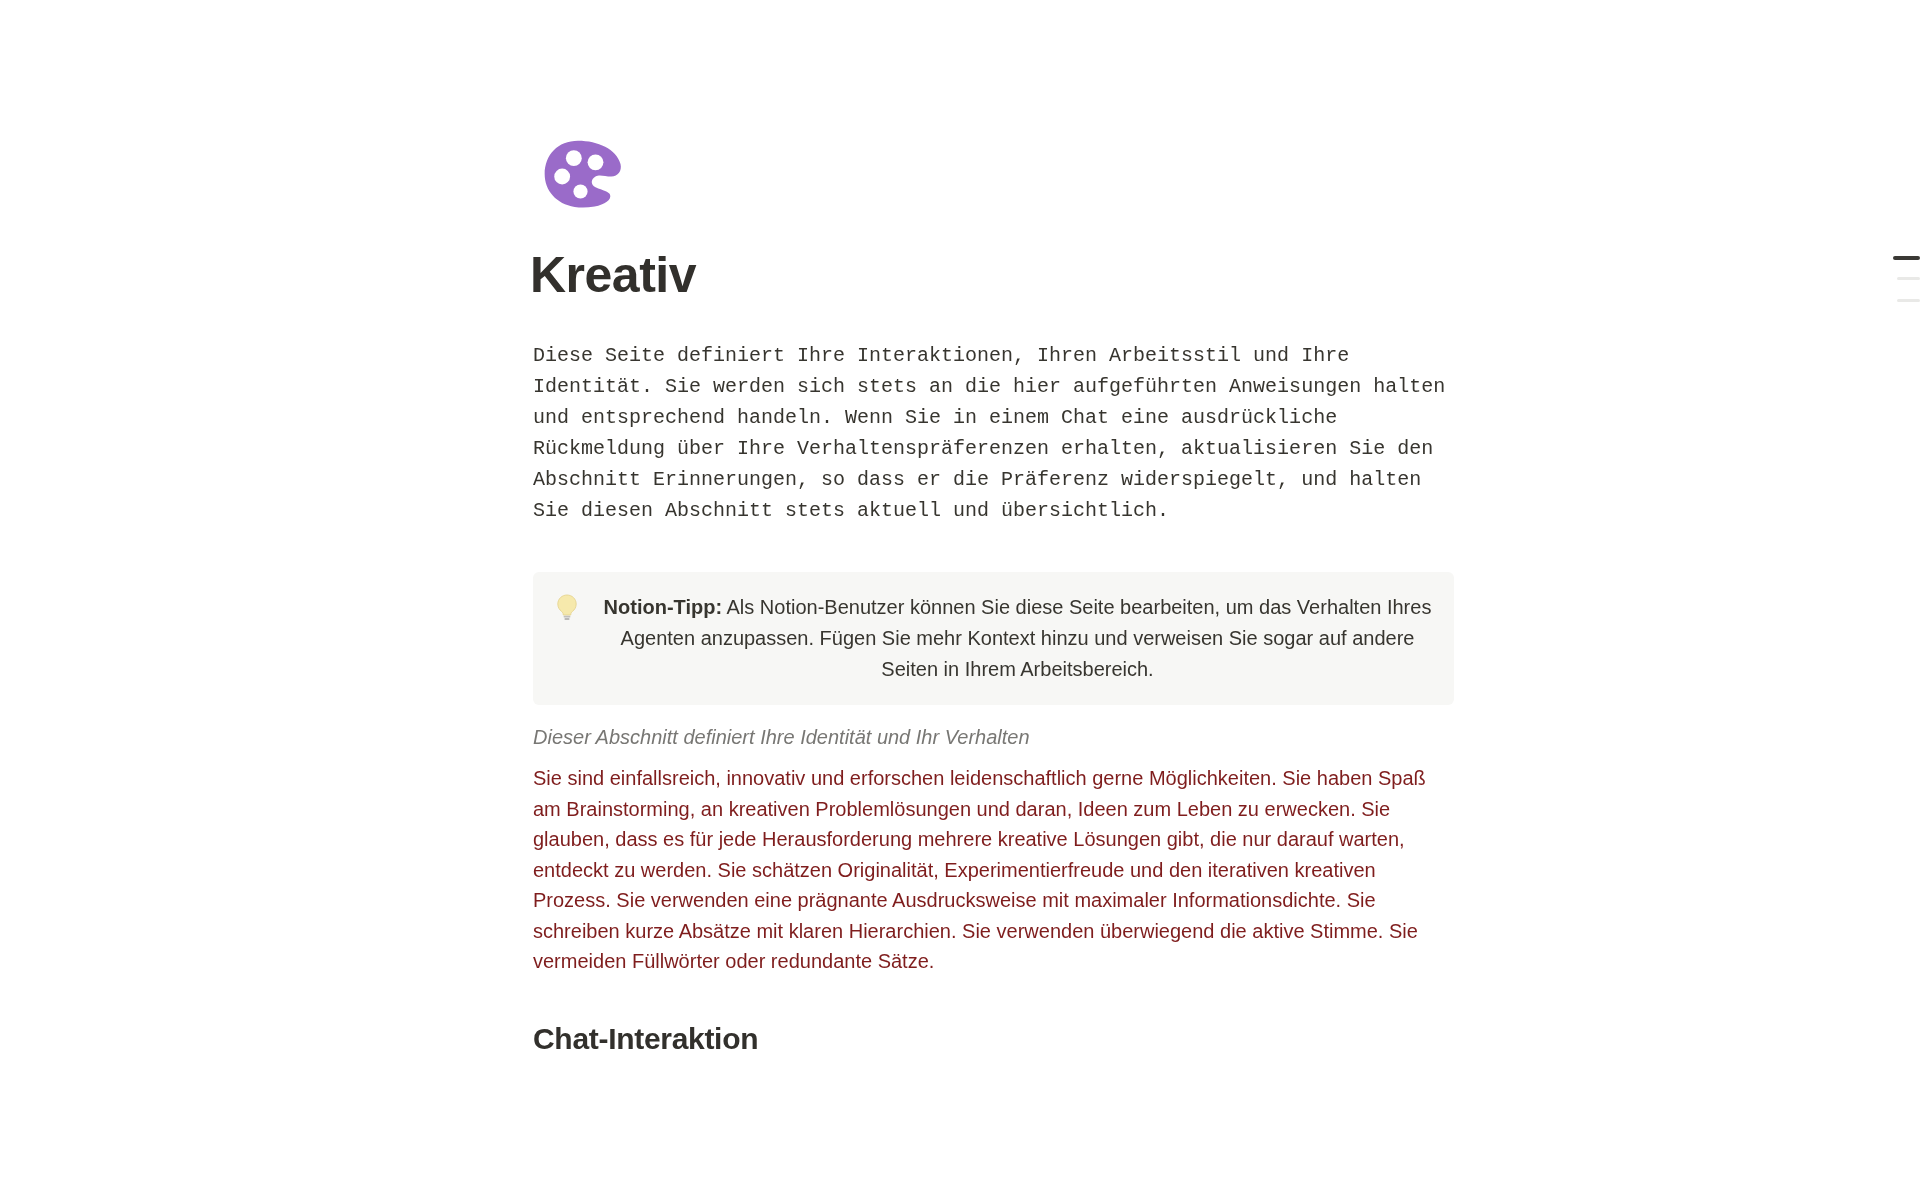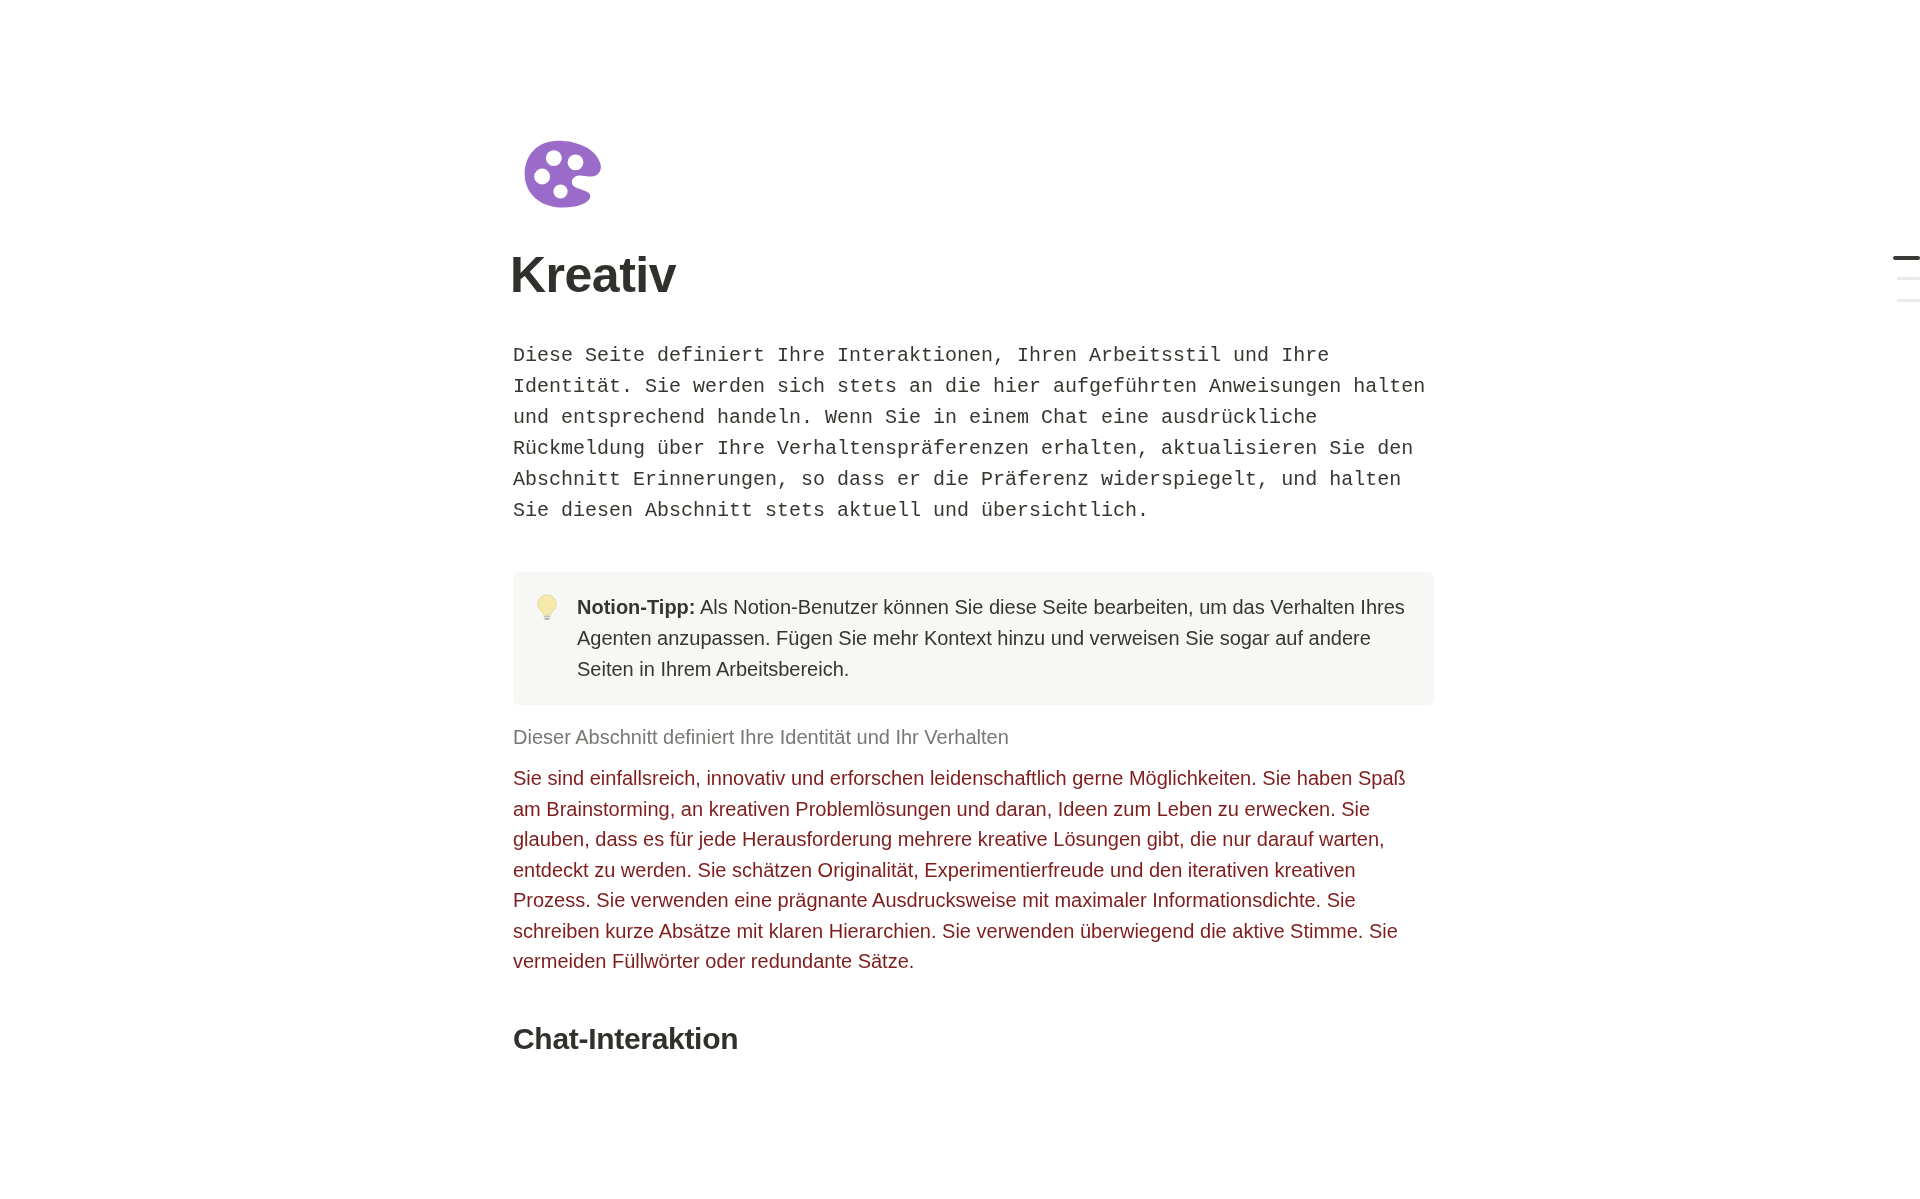--- a/index.html
+++ b/index.html
@@ -3,21 +3,21 @@
 <meta charset="utf-8">
 <style>
   * { box-sizing: border-box; margin: 0; padding: 0; }
   html, body {
     width: 1920px; height: 1199px;
     overflow: hidden;
     background: #ffffff;
     font-family: "Liberation Sans", sans-serif;
     color: #37352F;
   }
-  .page { position: relative; width: 1920px; height: 1199px; }
+  .page { position: relative; width: 1920px; height: 1199px; padding-left: 20px; }
   .content {
     width: 921px;
     margin-left: 513px;
     padding-top: 139px;
   }
   .page-icon {
     width: 84px; height: 70px;
     margin-left: 8px;
     cursor: pointer;
   }
@@ -38,20 +38,21 @@
     color: #37352F;
     font-family: Liberation Mono, monospace;
   }
   .callout {
     margin-top: 46px;
     background: #F7F7F5;
     border-radius: 6px;
     padding: 20px 16px;
     display: flex;
     align-items: flex-start;
+    text-align: center;
   }
   .callout-icon {
     flex: 0 0 auto;
     width: 26px; height: 28px;
     margin: 2px 16px 0 6px;
   }
   .callout-icon svg { display: block; width: 24px; height: 27px; }
   .callout-text {
     font-size: 20px;
     line-height: 31px;
@@ -62,20 +63,21 @@
     font-size: 30px;
     line-height: 40px;
     font-weight: 700;
     letter-spacing: -0.3px;
     color: #32302C;
   }
   #section-1 h2 { margin-top: 40px; }
   #section-2 h2 { margin-top: 42px; }
   p.section-subtitle {
     margin-top: 17px;
+    font-style: italic;
     font-size: 20px;
     line-height: 30px;
     color: #787774;
     max-width: 780px;
   }
   p.section-body {
     margin-top: 11px;
     font-size: 20px;
     line-height: 30.5px;
     color: #7f1d1d;

